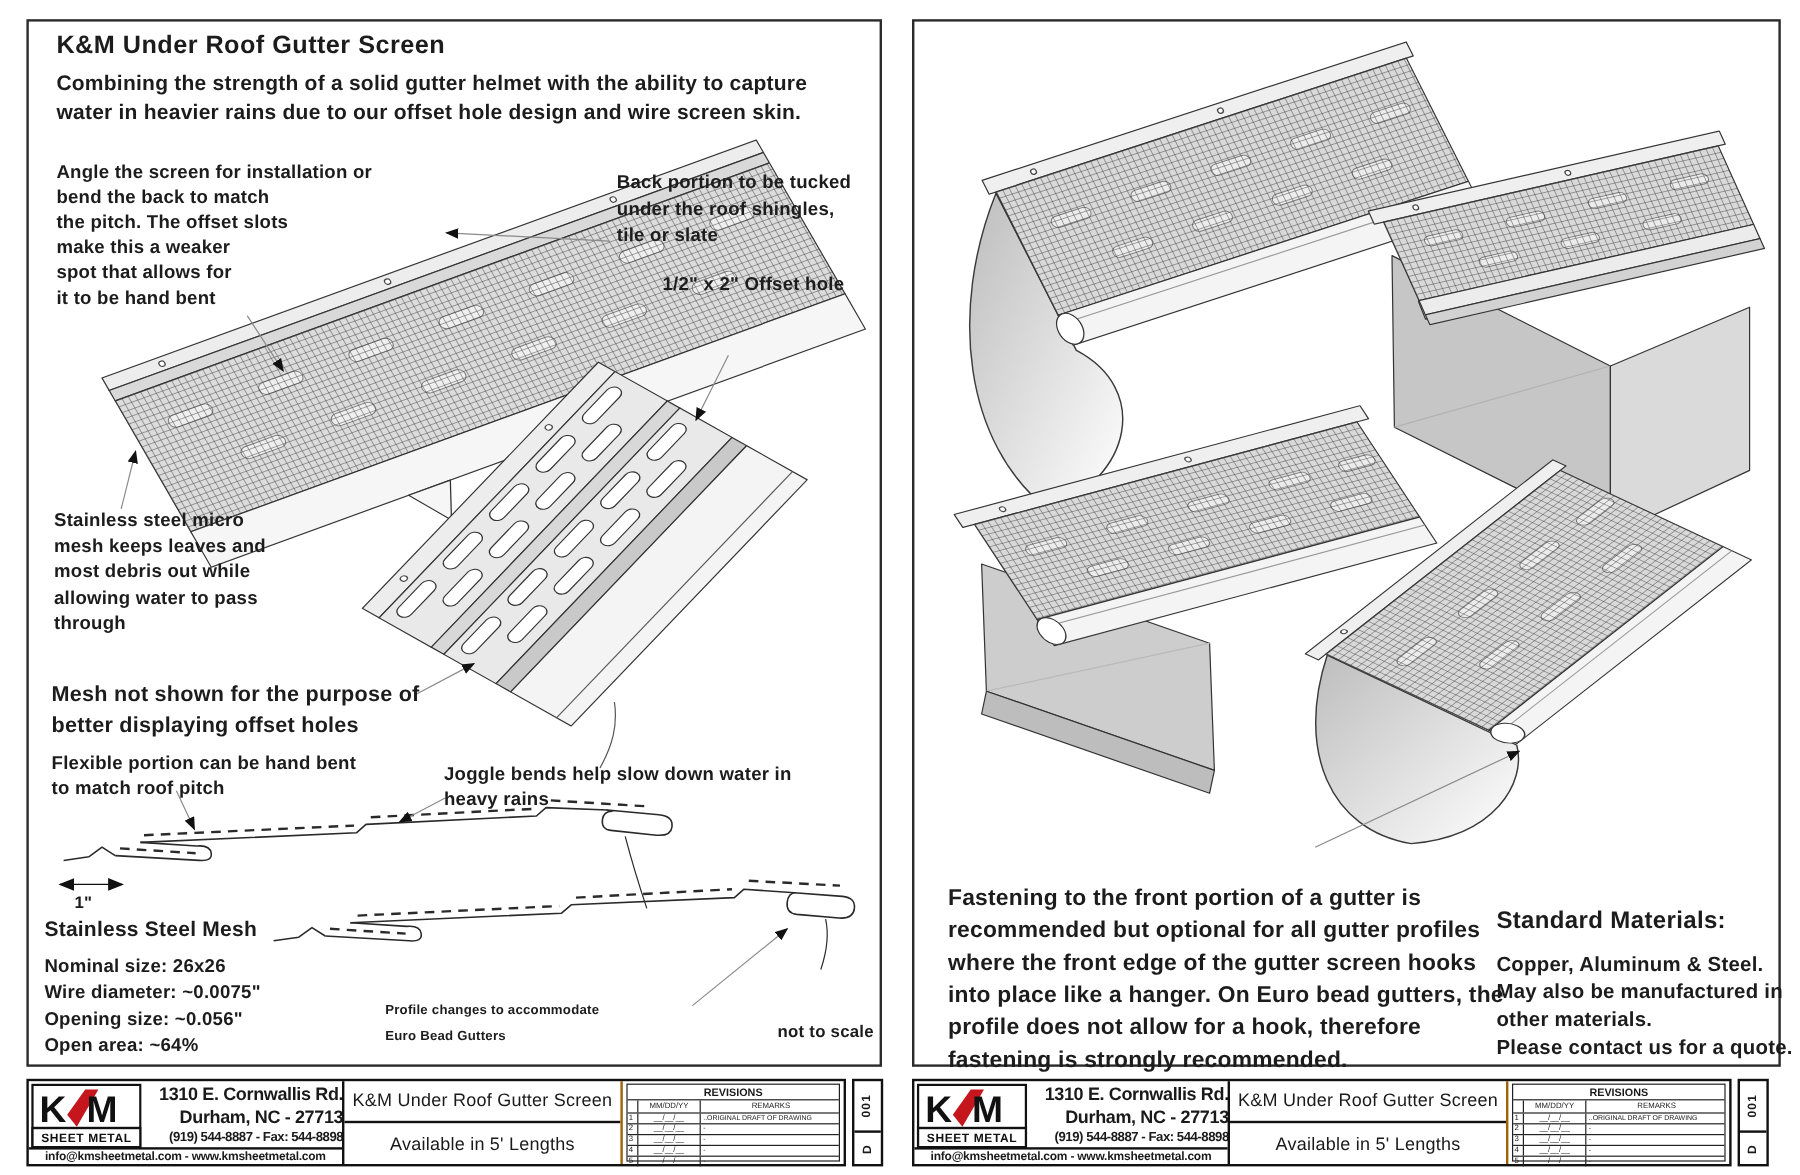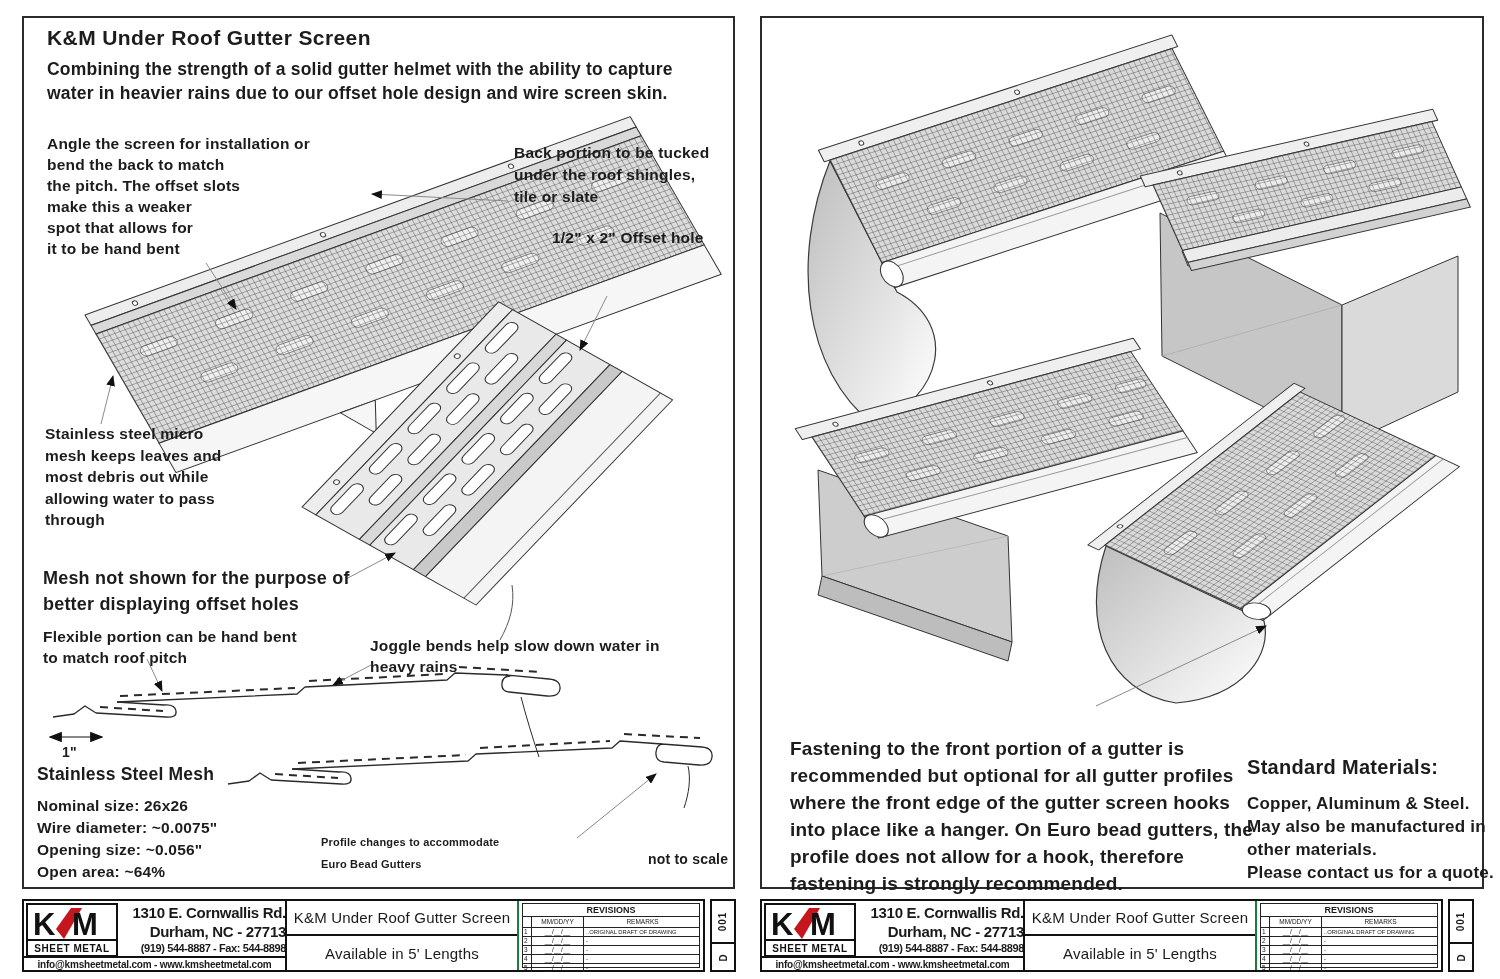--- a/index.html
+++ b/index.html
@@ -37,21 +37,21 @@
   .logo-red{fill:#c4161c;}
   .tb-addr{position:absolute;left:96px;top:0px;width:166px;height:56px;text-align:right;}
   .addr1,.addr2{font-size:15px;font-weight:700;letter-spacing:-.3px;line-height:19px;}
   .addr1{margin-top:2px;}
   .addr3{font-size:11px;font-weight:700;letter-spacing:-.4px;line-height:15px;}
   .tb-email{position:absolute;left:0;top:55px;width:261px;height:14px;border-top:2px solid #111;
     font-size:10px;font-weight:700;letter-spacing:-.2px;text-align:center;line-height:13px;}
   .tb-title{position:absolute;left:261px;top:0;width:232px;height:69px;border-left:2px solid #111;box-sizing:border-box;}
   .tb-title .row1{height:33px;display:flex;align-items:center;justify-content:center;font-size:15px;letter-spacing:.2px;}
   .tb-title .row2{height:34px;border-top:2px solid #111;display:flex;align-items:center;justify-content:center;font-size:15px;letter-spacing:.2px;}
-  .tb-rev{position:absolute;left:493px;top:0;width:186px;height:69px;border-left:2px solid #15803d;box-sizing:border-box;padding:2px 3px;}
+  .tb-rev{position:absolute;left:493px;top:0;width:186px;height:69px;border-left:2px solid #a16207;box-sizing:border-box;padding:2px 3px;}
   .rev-inner{border:1px solid #222;height:100%;box-sizing:border-box;display:flex;flex-direction:column;}
   .rev-head{font-size:9px;font-weight:700;text-align:center;height:12px;line-height:12px;border-bottom:1px solid #222;}
   .rev-sub{display:flex;height:10px;line-height:10px;border-bottom:1px solid #222;font-size:6.5px;}
   .c-n{width:9px;border-right:1px solid #222;box-sizing:border-box;padding-left:1px;}
   .c-d{width:52px;border-right:1px solid #222;box-sizing:border-box;text-align:center;}
   .c-r{flex:1;padding-left:2px;}
   .rev-row{display:flex;flex:1;border-bottom:1px solid #222;font-size:6.5px;line-height:8px;align-items:center;}
   .rev-row:last-child{border-bottom:none;}
   .rev-row .c-r{font-size:5.8px;}
   .tb-side{position:absolute;top:899px;width:26px;height:73px;border:2px solid #111;box-sizing:border-box;background:#fff;}

